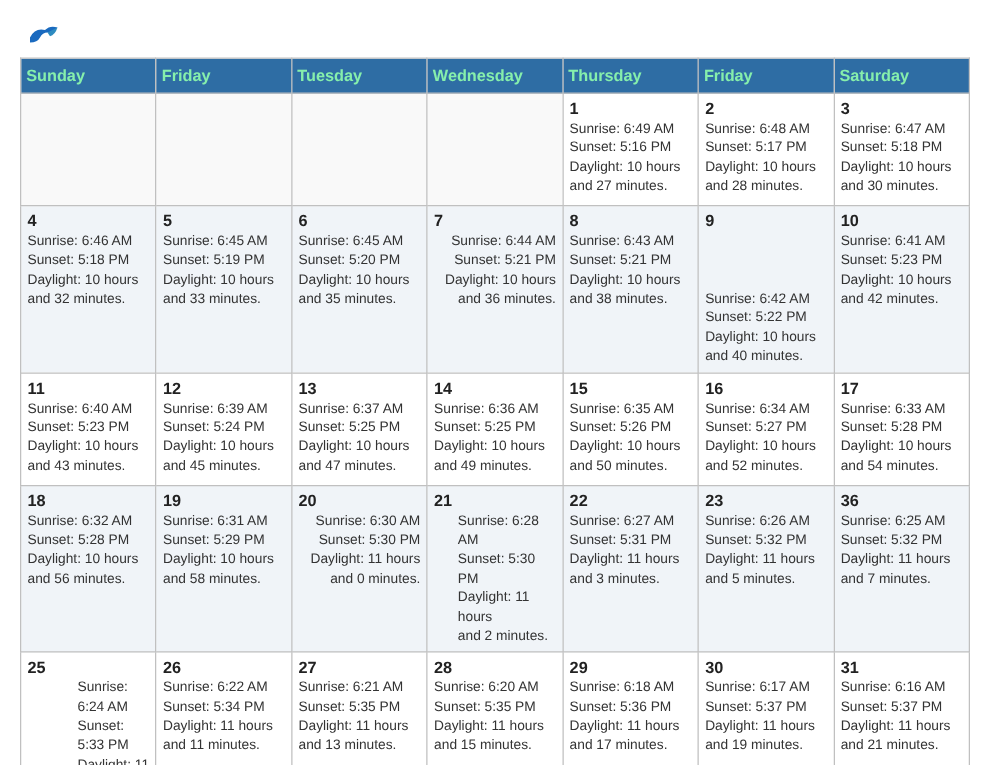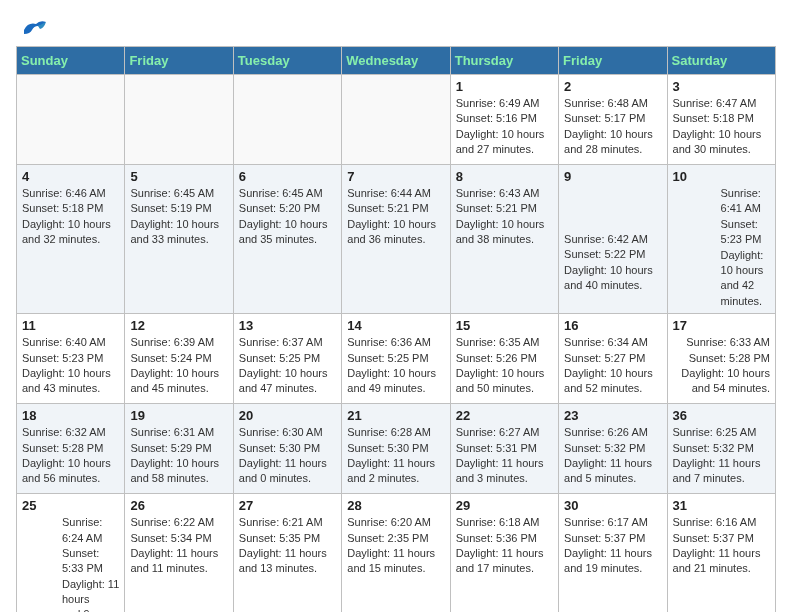--- a/index.html
+++ b/index.html
@@ -176,42 +176,42 @@
         </td>
         <td>
           <span class="day-num">6</span>
           <div class="day-info" style="white-space: pre-line;">Sunrise: 6:45 AM
 Sunset: 5:20 PM
 Daylight: 10 hours
 and 35 minutes.</div>
         </td>
         <td>
           <span class="day-num">7</span>
-          <div class="day-info" style="white-space: pre-line;">Sunrise: 6:44 AM
+          <div class="day-info" style="white-space: pre-line; text-align: right;">Sunrise: 6:44 AM
 Sunset: 5:21 PM
 Daylight: 10 hours
 and 36 minutes.</div>
         </td>
         <td>
           <span class="day-num">8</span>
           <div class="day-info" style="white-space: pre-line;">Sunrise: 6:43 AM
 Sunset: 5:21 PM
 Daylight: 10 hours
 and 38 minutes.</div>
         </td>
         <td>
           <span class="day-num">9</span>
           <div class="day-info" style="white-space: pre-line; margin-top: 48px;">Sunrise: 6:42 AM
 Sunset: 5:22 PM
 Daylight: 10 hours
 and 40 minutes.</div>
         </td>
         <td>
           <span class="day-num">10</span>
-          <div class="day-info" style="white-space: pre-line; margin-left: 48px;">Sunrise: 6:41 AM
+          <div class="day-info" style="white-space: pre-line;">Sunrise: 6:41 AM
 Sunset: 5:23 PM
 Daylight: 10 hours
 and 42 minutes.</div>
         </td>
       </tr>
       <tr>
         <td>
           <span class="day-num">11</span>
           <div class="day-info" style="white-space: pre-line;">Sunrise: 6:40 AM
 Sunset: 5:23 PM
@@ -248,21 +248,21 @@
         </td>
         <td>
           <span class="day-num">16</span>
           <div class="day-info" style="white-space: pre-line;">Sunrise: 6:34 AM
 Sunset: 5:27 PM
 Daylight: 10 hours
 and 52 minutes.</div>
         </td>
         <td>
           <span class="day-num">17</span>
-          <div class="day-info" style="white-space: pre-line; text-align: right;">Sunrise: 6:33 AM
+          <div class="day-info" style="white-space: pre-line;">Sunrise: 6:33 AM
 Sunset: 5:28 PM
 Daylight: 10 hours
 and 54 minutes.</div>
         </td>
       </tr>
       <tr>
         <td>
           <span class="day-num">18</span>
           <div class="day-info" style="white-space: pre-line;">Sunrise: 6:32 AM
 Sunset: 5:28 PM
@@ -271,28 +271,28 @@
         </td>
         <td>
           <span class="day-num">19</span>
           <div class="day-info" style="white-space: pre-line;">Sunrise: 6:31 AM
 Sunset: 5:29 PM
 Daylight: 10 hours
 and 58 minutes.</div>
         </td>
         <td>
           <span class="day-num">20</span>
-          <div class="day-info" style="white-space: pre-line;">Sunrise: 6:30 AM
+          <div class="day-info" style="white-space: pre-line; text-align: right;">Sunrise: 6:30 AM
 Sunset: 5:30 PM
 Daylight: 11 hours
 and 0 minutes.</div>
         </td>
         <td>
           <span class="day-num">21</span>
-          <div class="day-info" style="white-space: pre-line;">Sunrise: 6:28 AM
+          <div class="day-info" style="white-space: pre-line; margin-left: 19px;">Sunrise: 6:28 AM
 Sunset: 5:30 PM
 Daylight: 11 hours
 and 2 minutes.</div>
         </td>
         <td>
           <span class="day-num">22</span>
           <div class="day-info" style="white-space: pre-line;">Sunrise: 6:27 AM
 Sunset: 5:31 PM
 Daylight: 11 hours
 and 3 minutes.</div>
@@ -330,21 +330,21 @@
         <td>
           <span class="day-num">27</span>
           <div class="day-info" style="white-space: pre-line;">Sunrise: 6:21 AM
 Sunset: 5:35 PM
 Daylight: 11 hours
 and 13 minutes.</div>
         </td>
         <td>
           <span class="day-num">28</span>
           <div class="day-info" style="white-space: pre-line;">Sunrise: 6:20 AM
-Sunset: 2:35 PM
+Sunset: 5:35 PM
 Daylight: 11 hours
 and 15 minutes.</div>
         </td>
         <td>
           <span class="day-num">29</span>
           <div class="day-info" style="white-space: pre-line;">Sunrise: 6:18 AM
 Sunset: 5:36 PM
 Daylight: 11 hours
 and 17 minutes.</div>
         </td>

